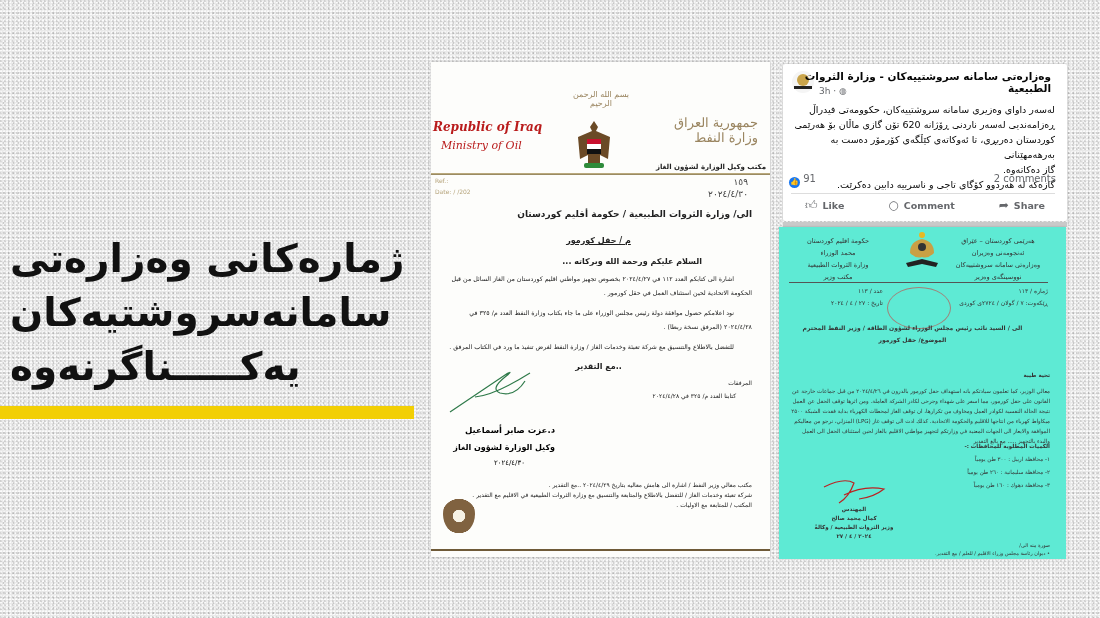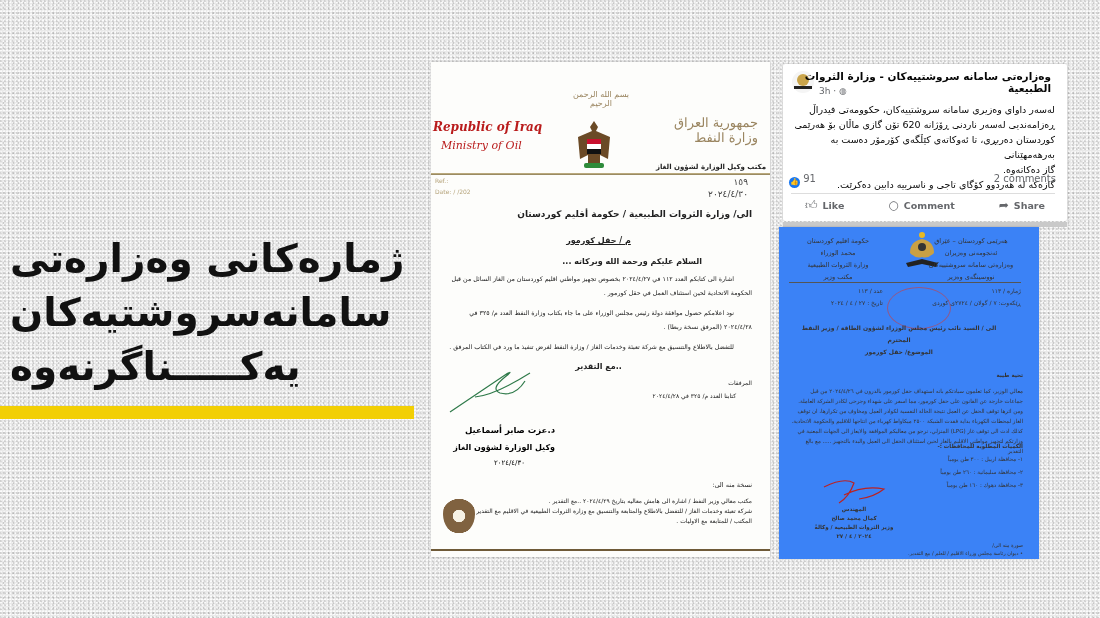--- a/index.html
+++ b/index.html
@@ -60,21 +60,21 @@
   .fb-meta{position:absolute;left:36px;top:22px;font-size:9px;color:#65676b;}
   .fb-text{position:absolute;left:8px;right:12px;top:38px;direction:rtl;text-align:right;font-size:9.5px;line-height:15px;color:#050505;}
   .fb-stats{position:absolute;left:6px;right:11px;top:109px;height:14px;font-size:10px;color:#65676b;}
   .fb-like-badge{display:inline-block;width:11px;height:11px;border-radius:50%;background:#1877f2;vertical-align:-2px;color:#fff;font-size:7px;text-align:center;line-height:11px;}
   .fb-comments{position:absolute;right:0;top:0;}
   .fb-div{position:absolute;left:8px;right:12px;top:129px;height:1px;background:#ddd;}
   .fb-actions{position:absolute;left:0;right:0;top:134px;display:flex;justify-content:space-around;font-size:9.5px;font-weight:bold;color:#65676b;}
   .fb-actions span.ic{font-weight:normal;font-size:12px;margin-right:5px;}
   .fb-gap{position:absolute;left:783px;top:222px;width:284px;height:5px;background:#c9c9c9;}
 
-  .doc-right{position:absolute;left:779px;top:227px;width:260px;height:332px;background:#3b82f6;
+  .doc-right{position:absolute;left:779px;top:227px;width:287px;height:332px;background:#5eead4;
     box-shadow:0 0 2px rgba(0,0,0,.2);overflow:hidden;color:#333;}
   .dr-col{position:absolute;top:8px;direction:rtl;text-align:center;font-size:6.5px;line-height:12px;}
   .dr-col-l{left:14px;width:90px;}
   .dr-col-r{right:18px;width:100px;}
   .dr-emblem{position:absolute;left:123px;top:4px;width:40px;height:40px;}
   .dr-rule{position:absolute;left:10px;right:18px;top:55px;height:1px;background:#555;}
   .dr-meta{position:absolute;top:58px;direction:rtl;font-size:6px;line-height:12px;}
   .dr-meta-l{left:14px;text-align:right;width:90px;}
   .dr-meta-r{right:18px;text-align:right;width:120px;}
   .dr-stamp{position:absolute;left:108px;top:60px;width:62px;height:40px;border:1.5px solid rgba(205,60,60,.6);border-radius:50%;}
@@ -135,21 +135,20 @@
   </div>
   <svg class="dl-sig" viewBox="0 0 90 50">
     <path d="M5 45 L60 8 Q70 2 60 10 Q45 22 55 26 Q70 30 80 14 M30 30 Q50 28 85 6" stroke="#2f7a4a" stroke-width="1.2" fill="none"></path>
   </svg>
   <div class="dl-sign">
     <div class="dl-sname">د.عزت صابر أسماعيل</div>
     <div class="dl-stitle">وكيل الوزارة لشؤون الغاز</div>
     <div class="dl-sdate">٢٠٢٤/٤/٣٠</div>
   </div>
   <div class="dl-cc">
-    <div class="h">نسخة منه الى:</div>
     <div>مكتب معالي وزير النفط / اشارة الى هامش معاليه بتاريخ ٢٠٢٤/٤/٢٩ ..مع التقدير .</div>
     <div>شركة تعبئة وخدمات الغاز / للتفضل بالاطلاع والمتابعة والتنسيق مع وزارة الثروات الطبيعية في الاقليم مع التقدير .</div>
     <div>المكتب / للمتابعة مع الاوليات .</div>
   </div>
   <div class="dl-logo"></div>
   <div class="dl-bottom"></div>
 </div>
 
 <div class="fb">
   <div class="fb-avatar">

